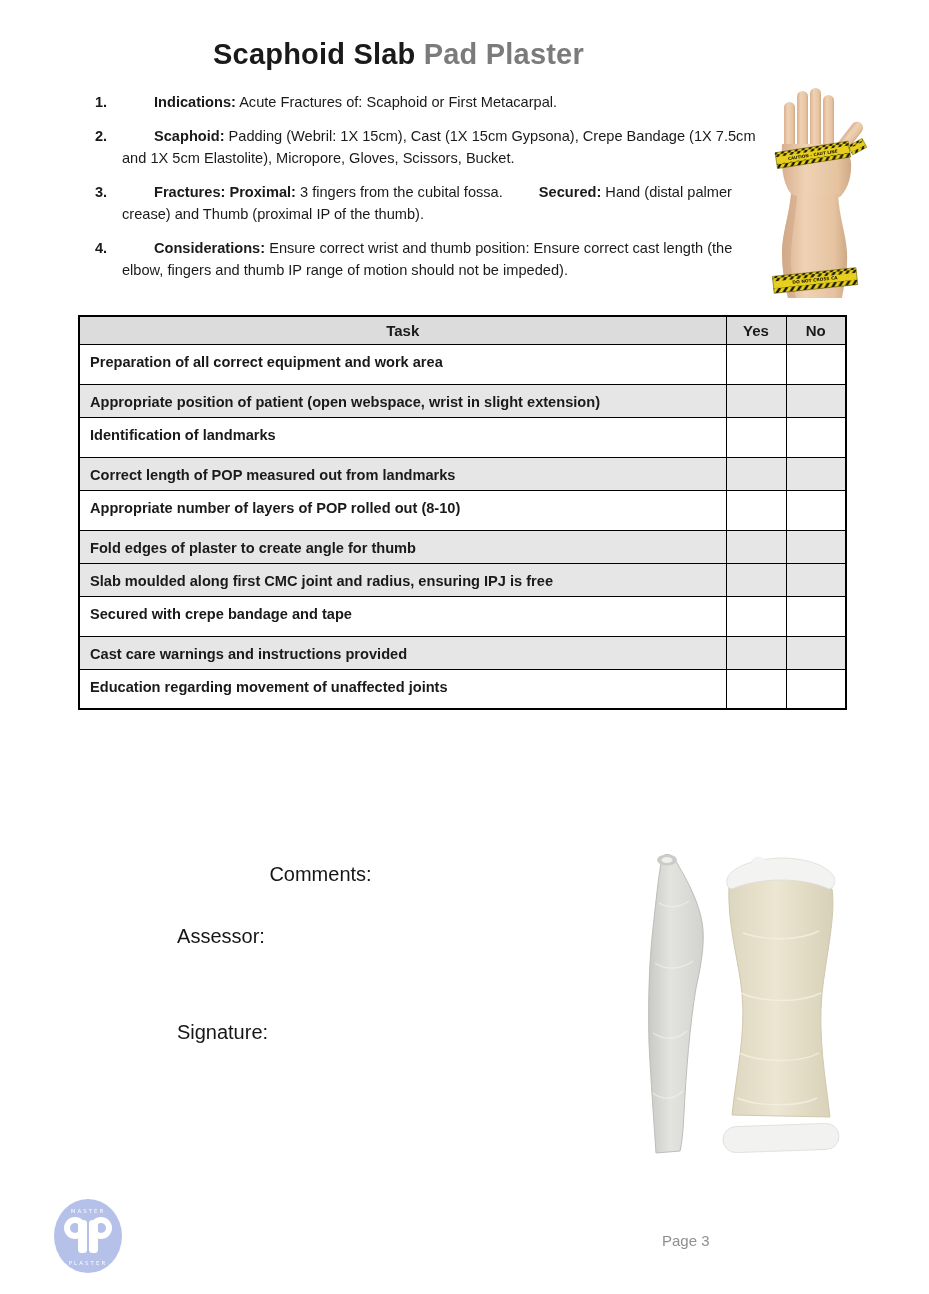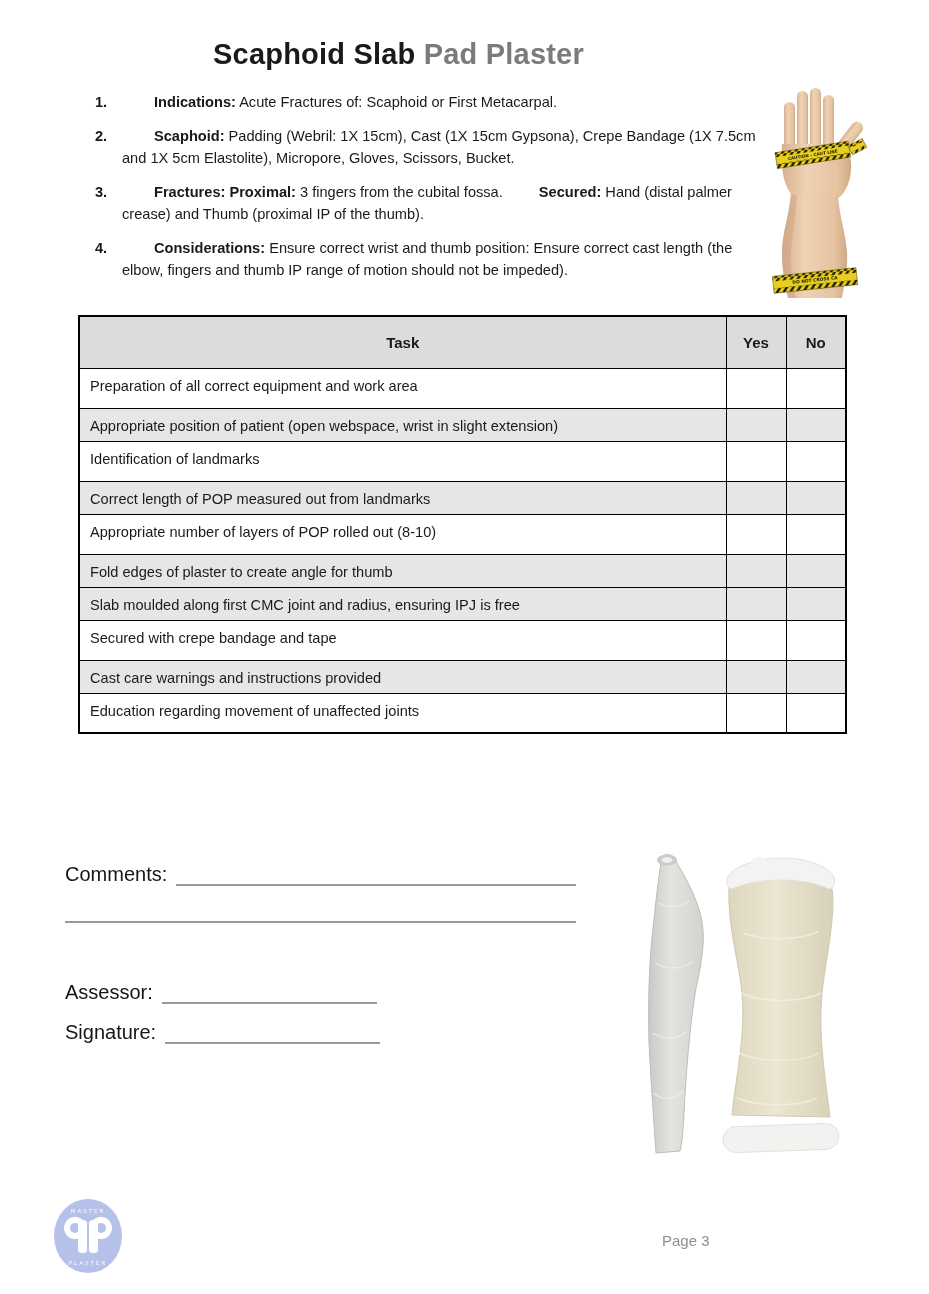--- a/index.html
+++ b/index.html
@@ -30,35 +30,35 @@
   
   .arm-figure{position:absolute;left:760px;top:84px;width:160px;height:218px;}
   
   .task-table{
     position:absolute;left:78px;top:315px;width:767px;
     border-collapse:collapse;table-layout:fixed;
   }
   .task-table th,.task-table td{border:1px solid #000;}
   .task-table{border:2px solid #000;}
   .task-table thead th{
-    height:52px;background:var(--header-bg);
+    height:28px;background:var(--header-bg);
     font-size:15px;font-weight:bold;text-align:center;vertical-align:middle;
   }
   .task-table td{vertical-align:top;}
   .td-task{
-    padding:7px 12px 4px 10px;font-size:14.6px;font-weight:normal;line-height:21px;
+    padding:7px 12px 4px 10px;font-size:14.6px;font-weight:bold;line-height:21px;
   }
   .row-plain td{background:#fff;height:40px;}
   .row-shaded td{background:var(--row-shaded);height:28px;}
   .row-tall td{height:61px;}
   .col-task{width:647px;}
   .col-yes{width:60px;}
   .col-no{width:60px;}
   
-  .fill-row{position:absolute;display:flex;align-items:center;}
+  .fill-row{position:absolute;display:flex;align-items:center;flex-direction:column;}
   .fill-label{font-size:20px;color:#161616;line-height:24px;}
   .fill-line{border-bottom:2px solid var(--line-gray);height:24px;}
   
   .casts-figure{position:absolute;left:603px;top:843px;width:262px;height:328px;}
   
   .footer-logo{position:absolute;left:48px;top:1196px;width:80px;height:80px;}
   .page-number{position:absolute;left:662px;top:1232px;font-size:15px;color:#8f8f8f;}
 </style>
 </head>
 <body>
@@ -202,21 +202,21 @@
     </tbody>
 </table>
 
 <div class="fill-row" style="left:65px;top:862px;width:511px;">
   <span class="fill-label">Comments:</span>
   <span class="fill-line" style="flex:1;margin-left:9px;"></span>
 </div>
 <div class="fill-row" style="left:65px;top:899px;width:511px;">
   <span class="fill-line" style="flex:1;"></span>
 </div>
-<div class="fill-row" style="left:65px;top:980px;width:312px;">
+<div class="fill-row" style="left:65px;top:924px;width:312px;">
   <span class="fill-label">Assessor:</span>
   <span class="fill-line" style="flex:1;margin-left:9px;"></span>
 </div>
 <div class="fill-row" style="left:65px;top:1002px;width:315px;margin-top:18px;">
   <span class="fill-label">Signature:</span>
   <span class="fill-line" style="flex:1;margin-left:9px;"></span>
 </div>
 
 <div class="casts-figure">
   <svg width="262" height="328" viewBox="0 0 262 328">

